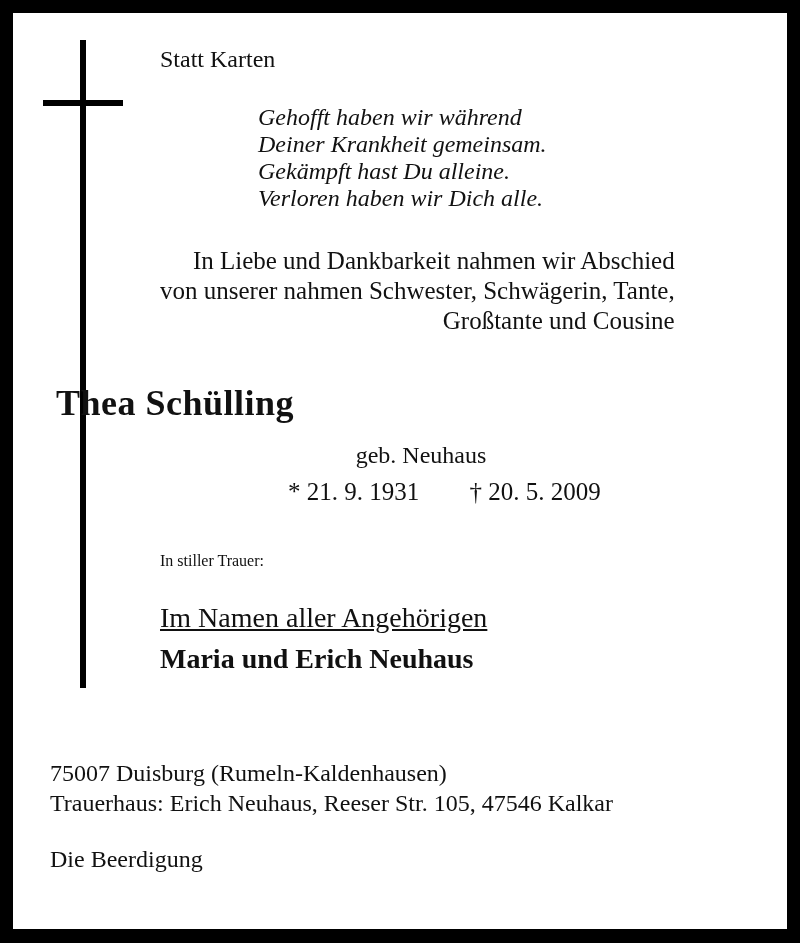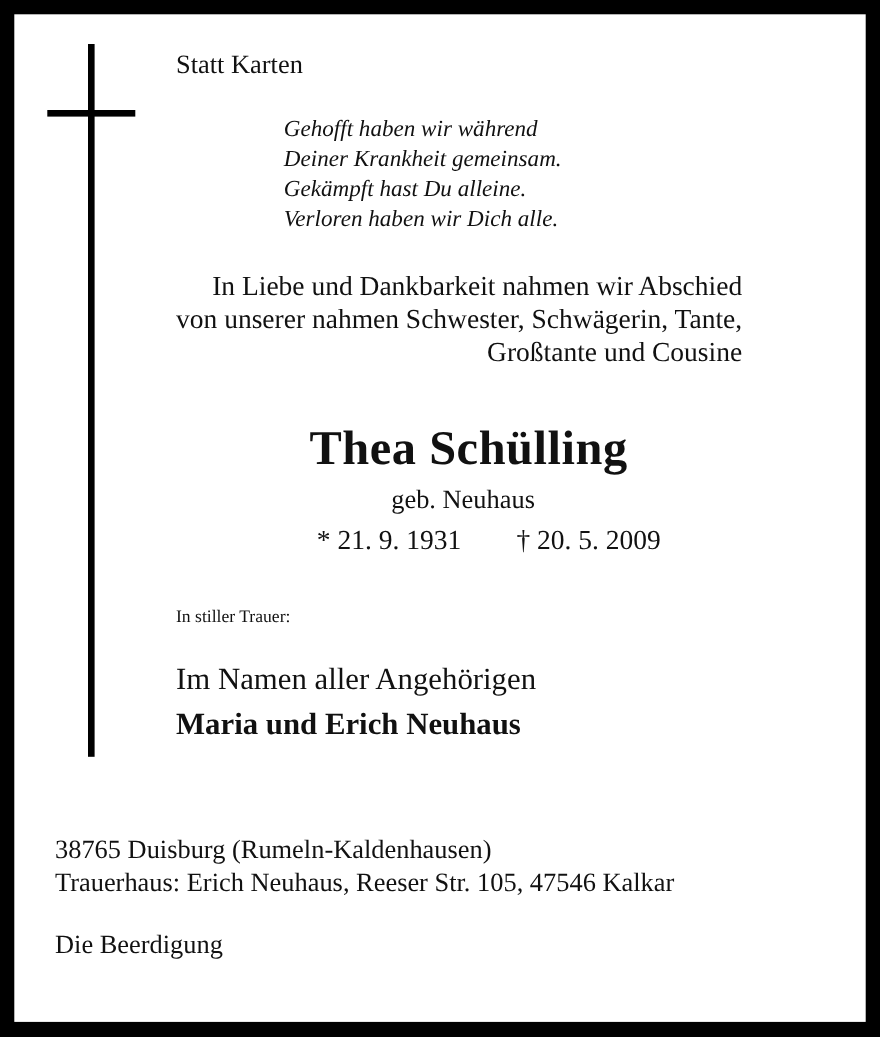--- a/index.html
+++ b/index.html
@@ -8,33 +8,33 @@
     font-family: "Liberation Serif", "DejaVu Serif", serif; color: #111;
   }
   .card {
     position: absolute; left: 13px; top: 13px; width: 774px; height: 916px;
     background: #fff;
   }
   .cross-v { position: absolute; left: 80px; top: 40px; width: 6px; height: 648px; background: #000; }
   .cross-h { position: absolute; left: 43px; top: 100px; width: 80px; height: 6px; background: #000; }
   .t { position: absolute; white-space: nowrap; }
   .statt { left: 160px; top: 46px; font-size: 24px; }
-  .poem { left: 258px; top: 104px; font-size: 21px; font-style: italic; line-height: 27px; }
+  .poem { left: 258px; top: 104px; font-size: 24px; font-style: italic; line-height: 27px; }
   .poem div { white-space: nowrap; }
   .intro { left: 160px; top: 246px; font-size: 25px; line-height: 30px; text-align: right; }
   .intro div { white-space: nowrap; }
-  .name { left: 0; width: 740px; top: 382px; text-align: center; font-size: 44px; font-weight: bold; letter-spacing: 0.5px; }
+  .name { left: 0; width: 740px; top: 382px; text-align: left; font-size: 36px; font-weight: bold; letter-spacing: 0.5px; }
   .name span { display: inline-block; transform: translateX(56px); }
   .geb { left: 0; width: 736px; top: 442px; text-align: center; font-size: 24px; }
   .geb span { display: inline-block; transform: translateX(53px); }
   .dates { left: 288px; top: 478px; font-size: 25px; }
   .dates .born { display: inline-block; }
   .dates .died { display: inline-block; margin-left: 44px; }
   .trauer { left: 160px; top: 552px; font-size: 16px; }
-  .namen { left: 160px; top: 602px; font-size: 28px; }
+  .namen { left: 160px; top: 602px; font-size: 28px; text-decoration: underline; }
   .family { left: 160px; top: 643px; font-size: 28px; font-weight: bold; }
   .addr { left: 50px; top: 758px; font-size: 24px; line-height: 30px; }
   .addr div { white-space: nowrap; }
   .burial { left: 50px; top: 844px; font-size: 24px; line-height: 30px; }
   .burial div { white-space: nowrap; }
 </style>
 </head>
 <body>
 
 <div class="card"></div>
@@ -66,19 +66,19 @@
 <div class="t dates">
   <span class="born">* 21. 9. 1931</span>
   <span class="died">† 20. 5. 2009</span>
 </div>
 
 <div class="t trauer">In stiller Trauer:</div>
 <div class="t namen">Im Namen aller Angehörigen</div>
 <div class="t family">Maria und Erich Neuhaus</div>
 
 <div class="t addr">
-  <div>38765 Duisburg (Rumeln-Kaldenhausen)</div>
+  <div>75007 Duisburg (Rumeln-Kaldenhausen)</div>
   <div>Trauerhaus: Erich Neuhaus, Reeser Str. 105, 47546 Kalkar</div>
 </div>
 
 <div class="t burial">
   <div>Die Beerdigung</div>
 </div>
 
 </body></html>

